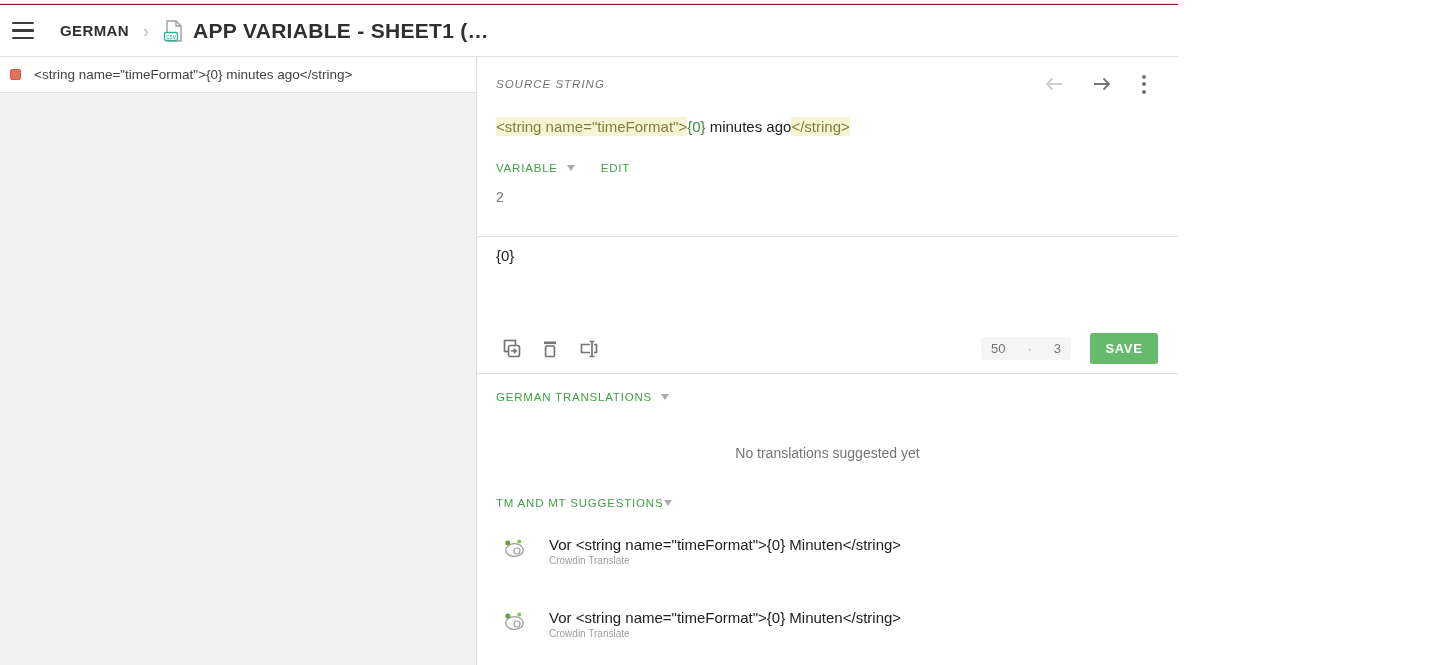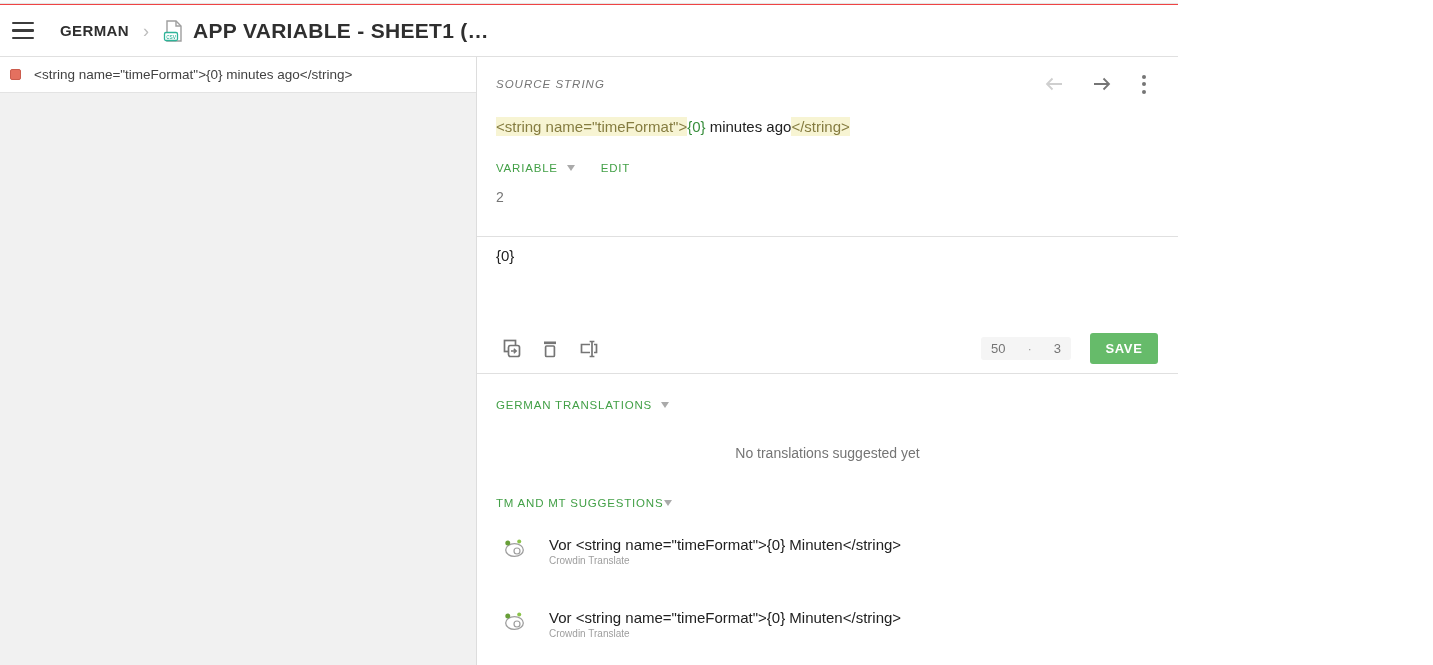--- a/index.html
+++ b/index.html
@@ -1,18 +1,18 @@
 <!DOCTYPE html>
 <html><head>
 <meta charset="utf-8">
 <style>
   * { margin:0; padding:0; box-sizing:border-box; }
   html,body { background:#fff; }
   body { font-family:"Liberation Sans", sans-serif; color:#212121; }
-  .app { position:relative; width:1178px; height:665px; background:#ef4444; overflow:hidden; }
+  .app { position:relative; width:1178px; height:665px; background:#7f1d1d; overflow:hidden; }
 
   
   .window-strip { position:absolute; top:0; left:0; right:0; height:4px; background:#fbfbfb; border-bottom:1px solid #e4e4e4; }
 
   
   .toolbar { position:absolute; top:5px; left:0; right:0; height:52px; background:#fff; border-bottom:1px solid #e0e0e0; display:flex; align-items:center; padding-left:12px; }
   .hamburger { width:22px; height:18px; display:flex; flex-direction:column; justify-content:space-between; cursor:pointer; margin-right:26px; }
   .hamburger span { display:block; height:2.4px; background:#3c3c3c; border-radius:1px; }
   .crumb-project { font-size:15px; font-weight:700; color:#2f2f2f; letter-spacing:.4px; }
   .crumb-chevron { color:#bdbdbd; font-size:18px; margin:0 14px; line-height:1; }
@@ -57,21 +57,21 @@
   .d1 { top:179px; } .d2 { top:316px; }
 
   .translation-area { position:absolute; top:190px; left:19px; right:20px; font-size:15px; color:#212121; min-height:60px; cursor:text; }
 
   .actions-row { position:absolute; top:276px; left:24px; right:20px; height:31px; display:flex; align-items:center; }
   .tool-icon { background:none; border:none; cursor:pointer; padding:0; margin-right:17px; display:flex; align-items:center; color:#757575; }
   .counter-pill { margin-left:auto; background:#f5f5f5; border-radius:3px; padding:4px 10px; font-size:13px; color:#757575; display:flex; gap:22px; align-items:center; }
   .counter-pill .dot { color:#9e9e9e; }
   .save-btn { margin-left:19px; background:#66BB6A; color:#fff; border:none; border-radius:3px; width:68px; height:31px; font-family:"Liberation Sans", sans-serif; font-size:13px; font-weight:700; letter-spacing:.6px; cursor:pointer; }
 
-  .translations-header { position:absolute; top:334px; left:19px; display:flex; align-items:center; gap:9px;margin-top:8px; }
+  .translations-header { position:absolute; top:334px; left:19px; display:flex; align-items:center; gap:9px; }
   .empty-message { position:absolute; top:388px; left:0; right:0; text-align:center; font-size:14px; color:#757575; }
   .suggestions-header { position:absolute; top:440px; left:19px; display:flex; align-items:center; gap:1px; }
 
   .suggestion { position:absolute; left:26px; right:20px; display:flex; gap:23px; cursor:pointer; }
   .s1 { top:478px; } .s2 { top:551px; }
   .sugg-icon { flex:0 0 auto; margin-top:2px; }
   .sugg-text { font-size:15px; color:#212121; line-height:20px; }
   .sugg-source { font-size:10px; color:#9e9e9e; margin-top:0; }
 </style>
 </head>

